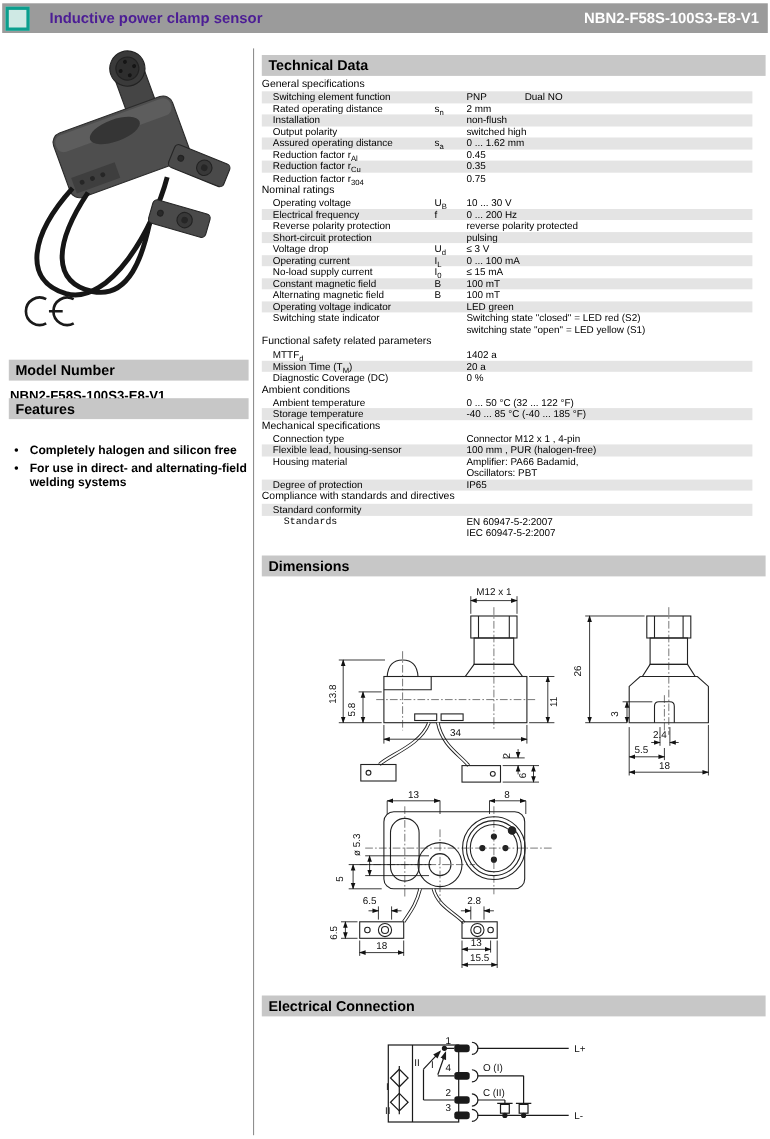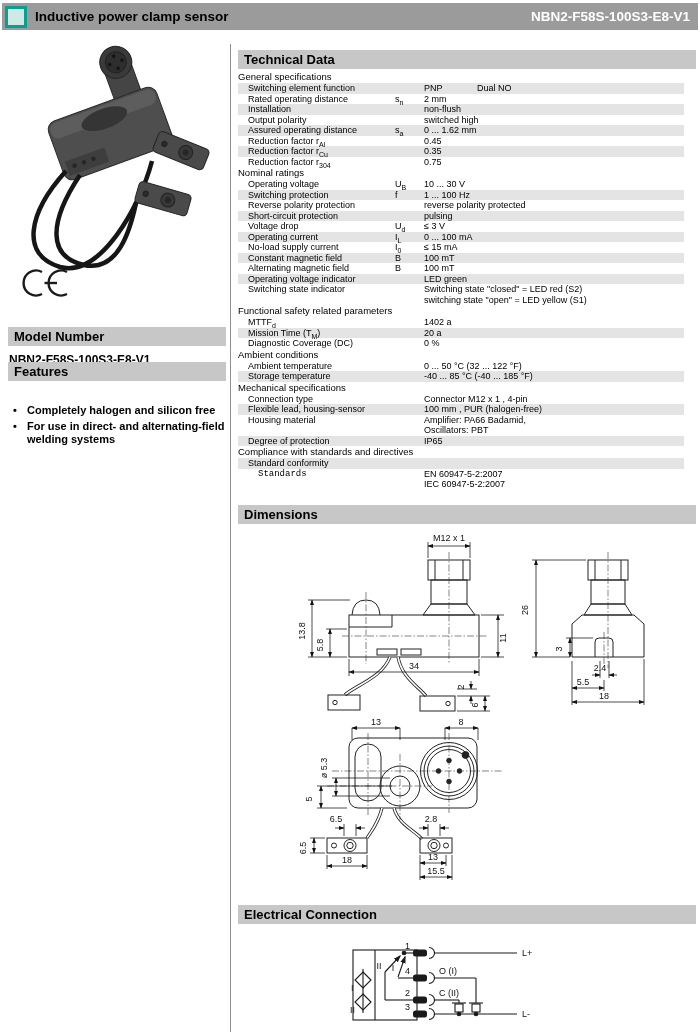--- a/index.html
+++ b/index.html
@@ -2,21 +2,21 @@
 <html><head>
 <meta charset="utf-8">
 <style>
   * { margin:0; padding:0; box-sizing:border-box; }
   html,body { background:#fff; }
   body { width:700px; height:1035px; font-family:"Liberation Sans", sans-serif; color:#000; position:relative; }
   .page { position:relative; width:700px; height:1035px; background:#fff; overflow:hidden; }
 
   .topbar { position:absolute; left:2px; top:3px; width:696px; height:27px; background:#9b9b9b; display:flex; align-items:center; }
   .brandsq { width:22px; height:22px; background:#cfe9e4; border:3px solid #0c9e8e; margin-left:3px; flex:0 0 auto; }
-  .topbar .t  { color:#000000; font-weight:bold; font-size:13.5px; margin-left:8px; white-space:nowrap; }
+  .topbar .t  { color:#4c1d95; font-weight:bold; font-size:13.5px; margin-left:18px; white-space:nowrap; }
   .topbar .pn { color:#fff; font-weight:bold; font-size:13.5px; margin-left:auto; margin-right:8px; white-space:nowrap; }
 
   .vdiv { position:absolute; left:230px; top:44px; height:988px; width:1px; background:#8f8f8f; }
 
   .bar { background:#c7c7c7; font-weight:bold; font-size:13px; height:19px; line-height:19px; padding-left:6px; }
 
   .leftcol { position:absolute; left:0; top:0; width:230px; height:1035px; }
   .leftcol .bar { position:absolute; left:8px; width:218px; }
   #mn-bar { top:327px; }
   #mn-val { position:absolute; top:353px; left:9px; font-weight:bold; font-size:12px; }
@@ -170,23 +170,23 @@
           <span class="t-val2"></span>
         </div>
         <div class="t-section">Nominal ratings</div>
         <div class="t-row">
           <span class="t-lbl">Operating voltage</span>
           <span class="t-sym">U<sub>B</sub></span>
           <span class="t-val">10 ... 30 V</span>
           <span class="t-val2"></span>
         </div>
         <div class="t-row shaded">
-          <span class="t-lbl">Switching protection</span>
+          <span class="t-lbl">Electrical frequency</span>
           <span class="t-sym">f</span>
-          <span class="t-val">1 ... 100 Hz</span>
+          <span class="t-val">0 ... 200 Hz</span>
           <span class="t-val2"></span>
         </div>
         <div class="t-row">
           <span class="t-lbl">Reverse polarity protection</span>
           <span class="t-sym"></span>
           <span class="t-val">reverse polarity protected</span>
           <span class="t-val2"></span>
         </div>
         <div class="t-row shaded">
           <span class="t-lbl">Short-circuit protection</span>

